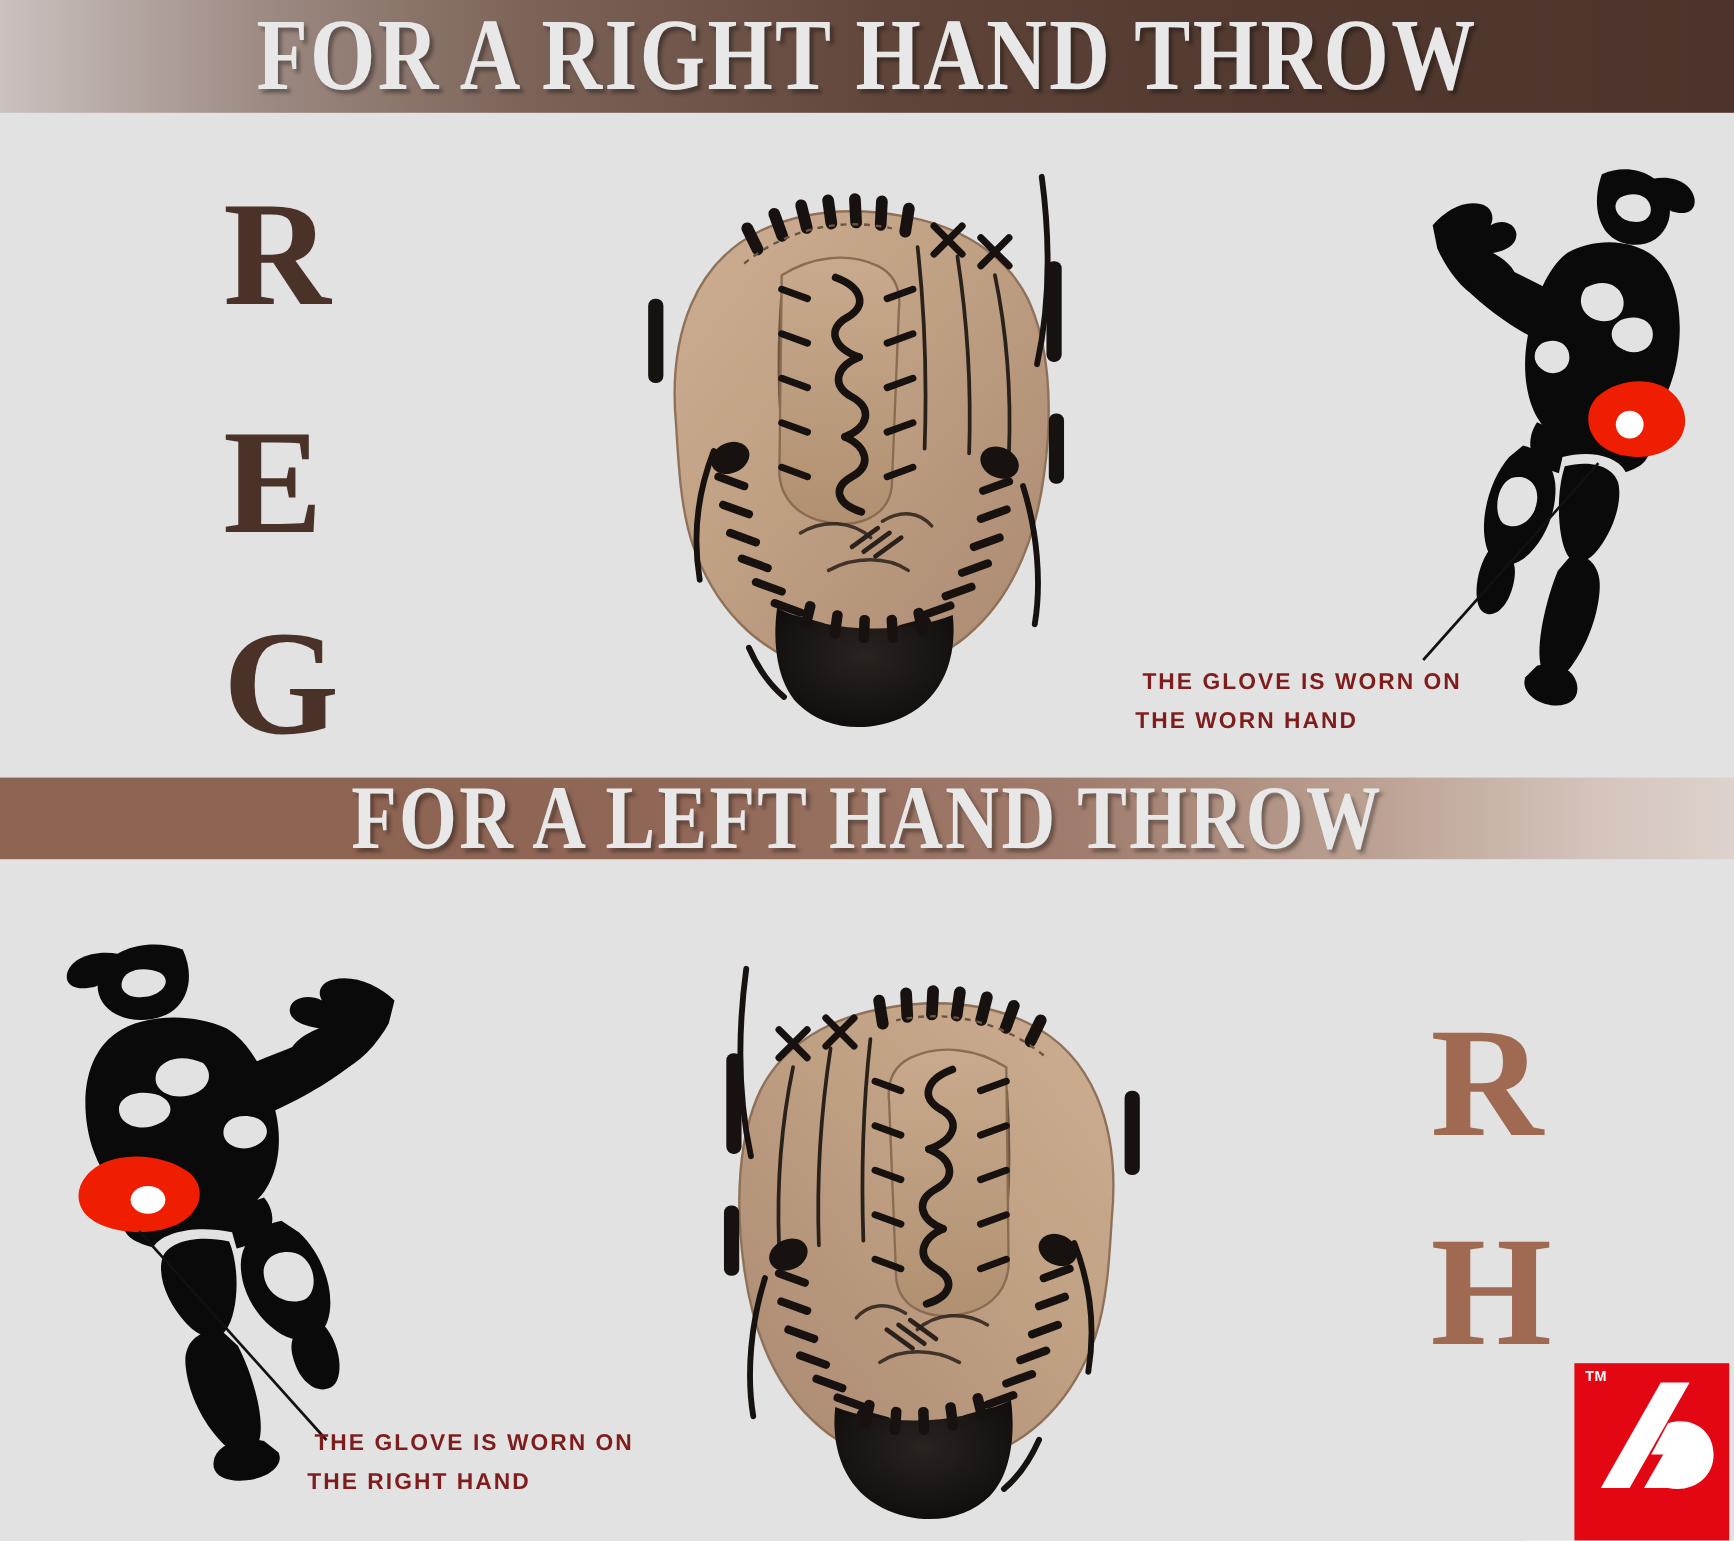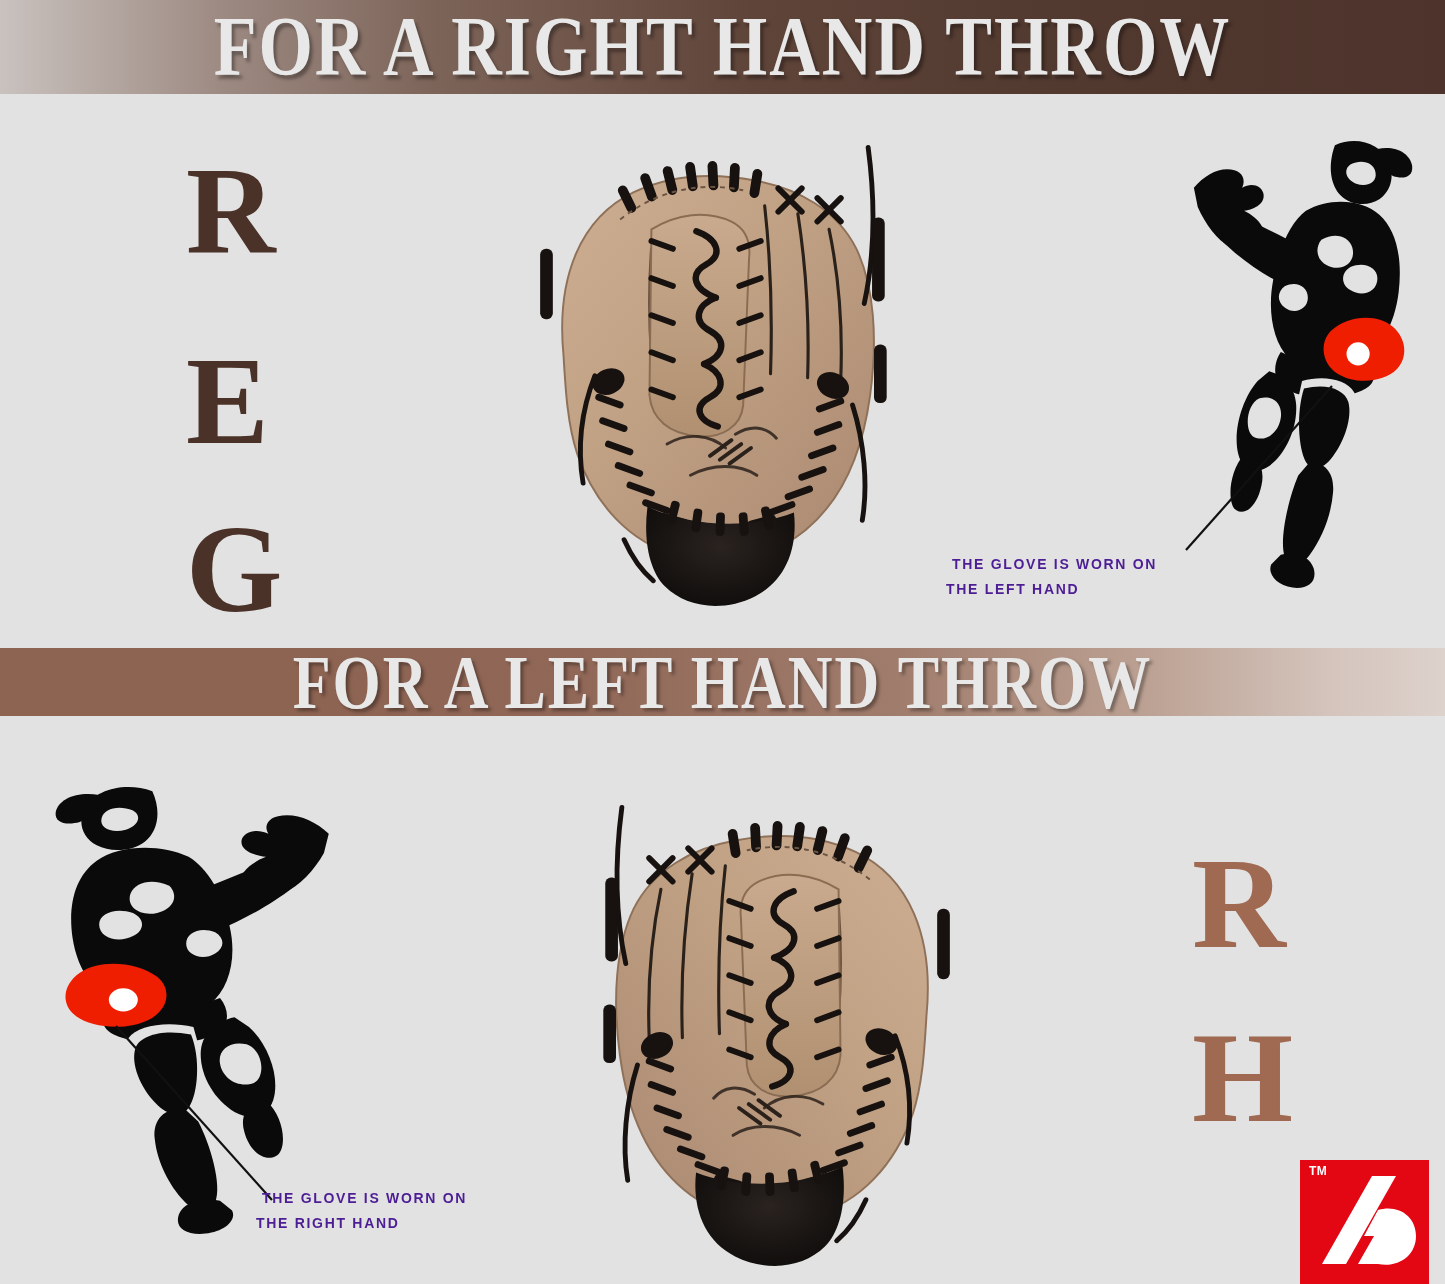--- a/index.html
+++ b/index.html
@@ -56,41 +56,41 @@
     font-weight:bold;
     line-height:1;
     user-select:none;
   }
   .reg{color:#4a3229;font-size:124px;}
   .rh{color:#a06a52;font-size:130px;}
 
   
   .caption{
     position:absolute;
-    color:#4c1d95;
+    color:#7f1d1d;
     font-family:"Liberation Sans", sans-serif;
     font-weight:bold;
-    font-size:14px;
+    font-size:19px;
     letter-spacing:1.7px;
     line-height:1.75;
     white-space:nowrap;
   }
   .caption .l2{display:block;text-indent:-6px;}
 
   
   .art{position:absolute;}
   .art svg{display:block;}
 
   
   .logo{
     position:absolute;
-    right:16px;
+    right:4px;
     bottom:0px;
     width:129px;
-    height:124px;
+    height:148px;
     background:#e30613;
     display:block;
   }
   .logo .tm{
     position:absolute;
     left:9px;
     top:4px;
     color:#ffffff;
     font-size:12px;
     font-family:"Liberation Sans", sans-serif;
@@ -362,21 +362,21 @@
       <use href="#sym-pitcher" x="0" y="0"></use>
     </svg>
   </div>
 
   <svg class="art" style="left:1180px; top:380px;" width="160" height="180">
     <line x1="152" y1="6" x2="6" y2="170" stroke="#111111" stroke-width="2.2"></line>
   </svg>
 
   <div class="caption" style="left:952px; top:552px;">
     <span>THE GLOVE IS WORN ON</span>
-    <span class="l2">THE LEFT HAND</span>
+    <span class="l2">THE WORN HAND</span>
   </div>
 
   <div class="banner banner-mid">
     <span class="banner-text">FOR A LEFT HAND THROW</span>
   </div>
 
   <div class="art flipx" style="left:46px; top:768px;">
     <svg width="290" height="483" viewBox="0 0 240 500" role="img" preserveAspectRatio="none">
       <use href="#sym-pitcher" x="0" y="0"></use>
     </svg>

